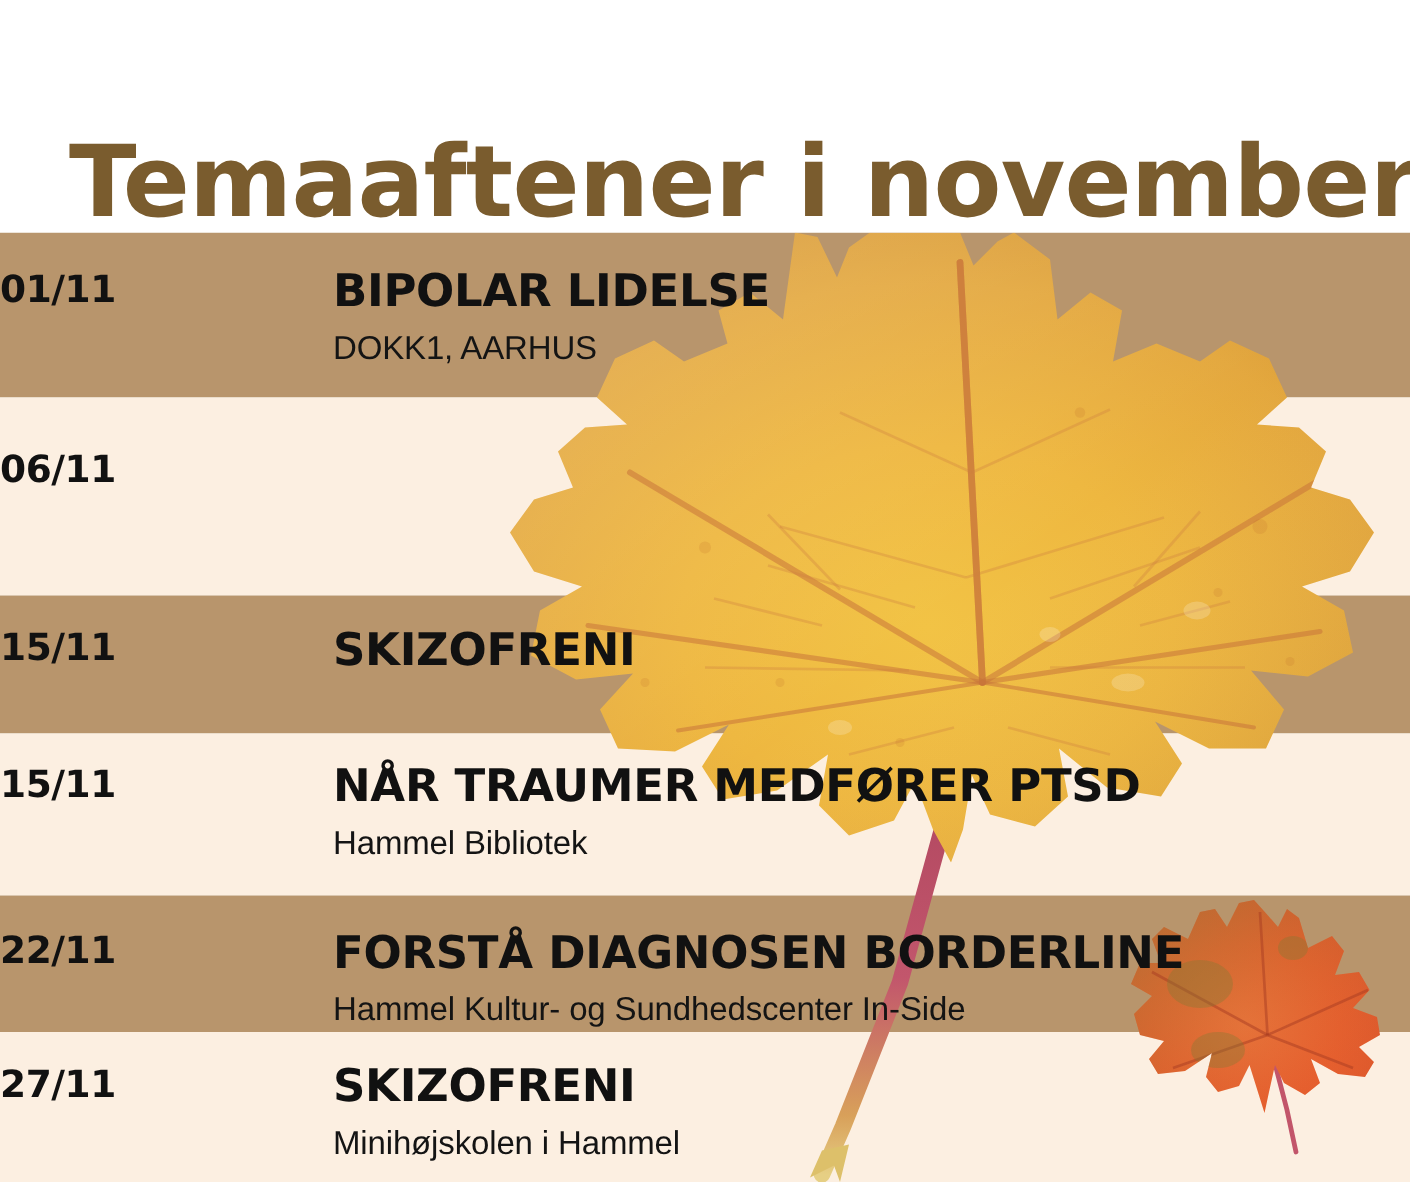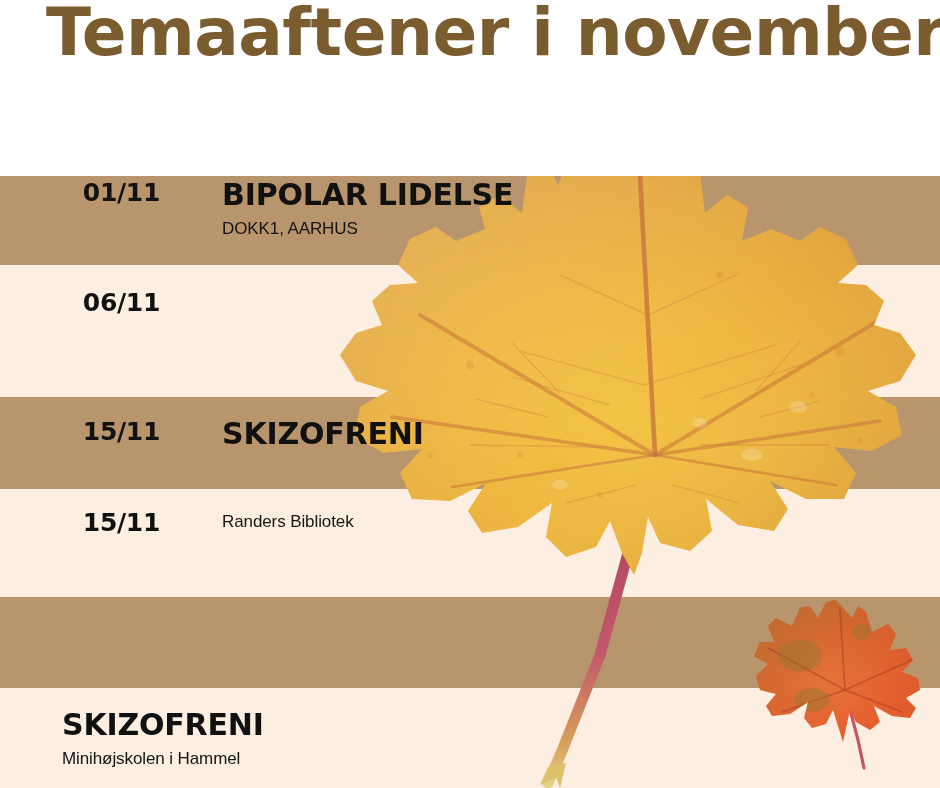--- a/index.html
+++ b/index.html
@@ -11,24 +11,24 @@
   }
   #poster {
     position:relative;
     width:940px; height:788px;
     background:#ffffff;
     overflow:hidden;
   }
 
   
   #header {
-    position:absolute; left:0; top:0; width:940px; height:176px;
+    position:absolute; left:0; top:0; width:940px; height:155px;
     background:#ffffff;
     z-index:6;
-    display:flex; align-items:flex-start;
+    display:flex; align-items:flex-end;
   }
   #poster-title {
     margin-left:46px;
     font-family:"DejaVu Sans", sans-serif;
     font-size:66px;
     font-weight:700;
     letter-spacing:-0.5px;
     color:#7a5c2e;
     white-space:nowrap;
     line-height:1;
@@ -55,41 +55,41 @@
     position:absolute; left:0; top:155px; width:940px; height:633px;
     z-index:5; pointer-events:none;
   }
   .row {
     position:absolute; left:0; width:940px;
     display:flex; align-items:flex-start;
   }
   .row-date {
     width:160px;
     flex:0 0 160px;
-    text-align:right;
+    text-align:left;
     font-family:"DejaVu Sans", sans-serif;
     font-size:25px;
     font-weight:700;
     color:#111111;
     letter-spacing:-0.3px;
     padding-top:1px;
   }
   .row-body { flex:1 1 auto; padding-left:62px; }
   .row-title {
     font-family:"DejaVu Sans", sans-serif;
     font-size:30px;
     font-weight:700;
     color:#111111;
     letter-spacing:-0.2px;
     line-height:1.22;
     white-space:pre-line;
   }
   .row-venue {
     font-family:"Liberation Sans", sans-serif;
-    font-size:17px;
+    font-size:22px;
     font-weight:400;
     color:#141414;
     line-height:1.2;
     margin-top:5px;
     letter-spacing:-0.1px;
   }
 </style>
 </head>
 <body>
 
@@ -244,36 +244,45 @@
   </div>
 
   <div id="rows">
       <div class="row" style="top: 22px; pointer-events: auto;">
         <div class="row-date">01/11</div>
         <div class="row-body">
           <div class="row-title">BIPOLAR LIDELSE</div>
           <div class="row-venue">DOKK1, AARHUS</div>
         </div>
       </div>
-      <div class="row" style="top: 132px; pointer-events: auto;">
+      <div class="row" style="top: 142px; pointer-events: auto;">
         <div class="row-date">06/11</div>
       </div>
       <div class="row" style="top: 261px; pointer-events: auto;">
         <div class="row-date">15/11</div>
         <div class="row-body">
           <div class="row-title">SKIZOFRENI</div>
         </div>
       </div>
       <div class="row" style="top: 352px; pointer-events: auto;">
         <div class="row-date">15/11</div>
         <div class="row-body">
-          <div class="row-venue">Randers Bibliotek</div>
+          <div class="row-title">NÅR TRAUMER MEDFØRER PTSD</div>
+          <div class="row-venue">Hammel Bibliotek</div>
+        </div>
+      </div>
+      <div class="row" style="top: 463px; pointer-events: auto;">
+        <div class="row-date">22/11</div>
+        <div class="row-body">
+          <div class="row-title">FORSTÅ DIAGNOSEN BORDERLINE</div>
+          <div class="row-venue">Hammel Kultur- og Sundhedscenter In-Side</div>
         </div>
       </div>
       <div class="row" style="top: 552px; pointer-events: auto;">
+        <div class="row-date">27/11</div>
         <div class="row-body">
           <div class="row-title">SKIZOFRENI</div>
           <div class="row-venue">Minihøjskolen i Hammel</div>
         </div>
       </div>
     </div>
 
 </div>
 
 </body></html>

